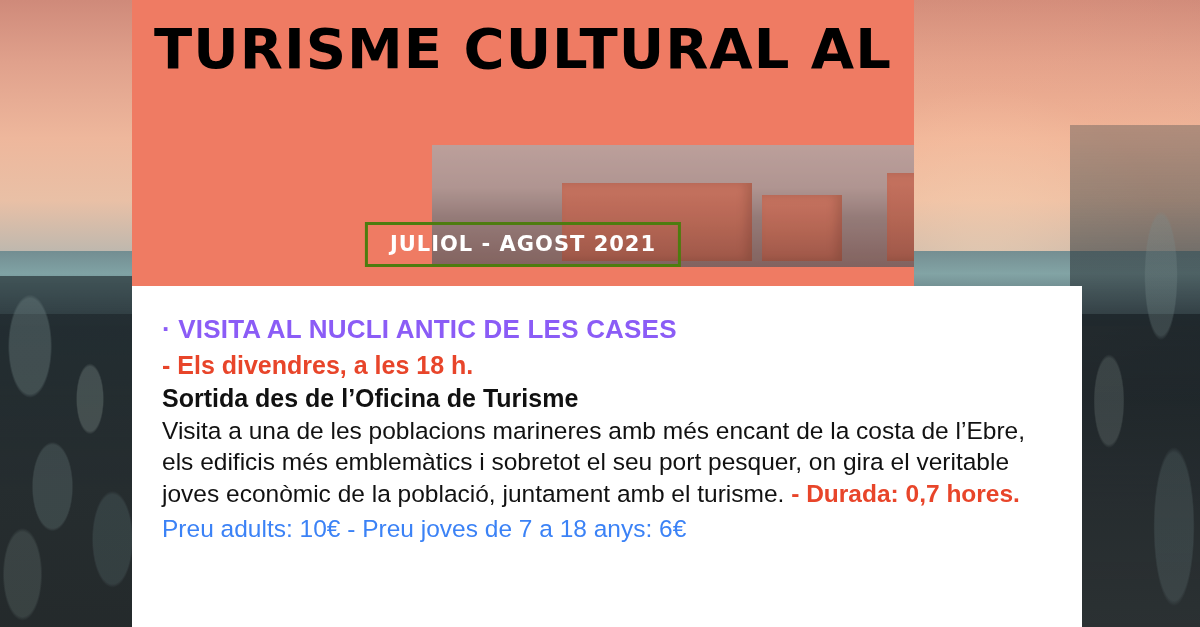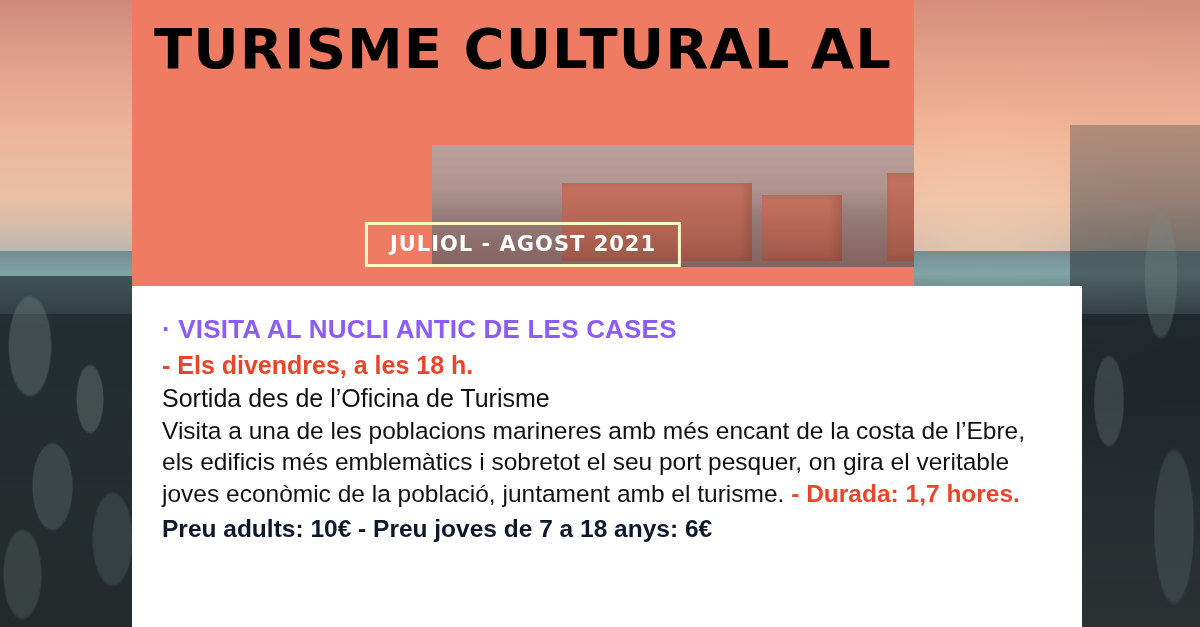--- a/index.html
+++ b/index.html
@@ -140,21 +140,21 @@
     text-transform: uppercase;
     font-family: "DejaVu Sans", sans-serif;
   }
   .banner-title .line { display: block; }
 
   .date-badge {
     position: absolute;
     left: 50%;
     transform: translateX(-50%);
     top: 222px;
-    border: 3px solid #fef9c3;
+    border: 3px solid #4d7c0f;
     color: #ffffff;
     font-weight: bold;
     font-size: 21px;
     letter-spacing: 1px;
     padding: 7px 22px 8px 22px;
     font-family: "DejaVu Sans", sans-serif;
     white-space: nowrap;
   }
 
   
@@ -182,35 +182,35 @@
     color: #e8452a;
     font-weight: bold;
   }
   .line-red {
     font-size: 25px;
     margin: 0 0 4px 0;
     color: #e8452a;
     font-weight: bold;
   }
   .sub {
-    font-weight: normal;
+    font-weight: bold;
     font-size: 25px;
     color: #111111;
     margin: 0 0 2px 0;
   }
   .body {
     font-size: 24.5px;
     color: #111111;
     line-height: 1.28;
     margin: 0 0 4px 0;
   }
   .price {
-    font-weight: bold;
+    font-weight: normal;
     font-size: 24.5px;
-    color: #0f172a;
+    color: #3b82f6;
     margin: 6px 0 0 0;
   }
 </style>
 </head>
 <body>
 
 <div class="poster">
 
   <div class="bg">
     <div class="sea"></div>
@@ -232,18 +232,18 @@
     </div>
 
     <div class="date-badge">JULIOL - AGOST 2021</div>
   </div>
 
   <div class="card">
     <div class="card-inner">
       <p class="h-item">· VISITA AL NUCLI ANTIC DE LES CASES</p>
       <p class="line-red">- Els divendres, a les 18 h.</p>
       <p class="sub">Sortida des de l’Oficina de Turisme</p>
-      <p class="body"><span>Visita a una de les poblacions marineres amb més encant de la costa de l’Ebre, els edificis més emblemàtics i sobretot el seu port pesquer, on gira el veritable joves econòmic de la població, juntament amb el turisme.</span> <span class="red">- Durada: 1,7 hores.</span></p>
+      <p class="body"><span>Visita a una de les poblacions marineres amb més encant de la costa de l’Ebre, els edificis més emblemàtics i sobretot el seu port pesquer, on gira el veritable joves econòmic de la població, juntament amb el turisme.</span> <span class="red">- Durada: 0,7 hores.</span></p>
       <p class="price">Preu adults: 10€ - Preu joves de 7 a 18 anys: 6€</p>
     </div>
   </div>
 
 </div>
 
 </body></html>

